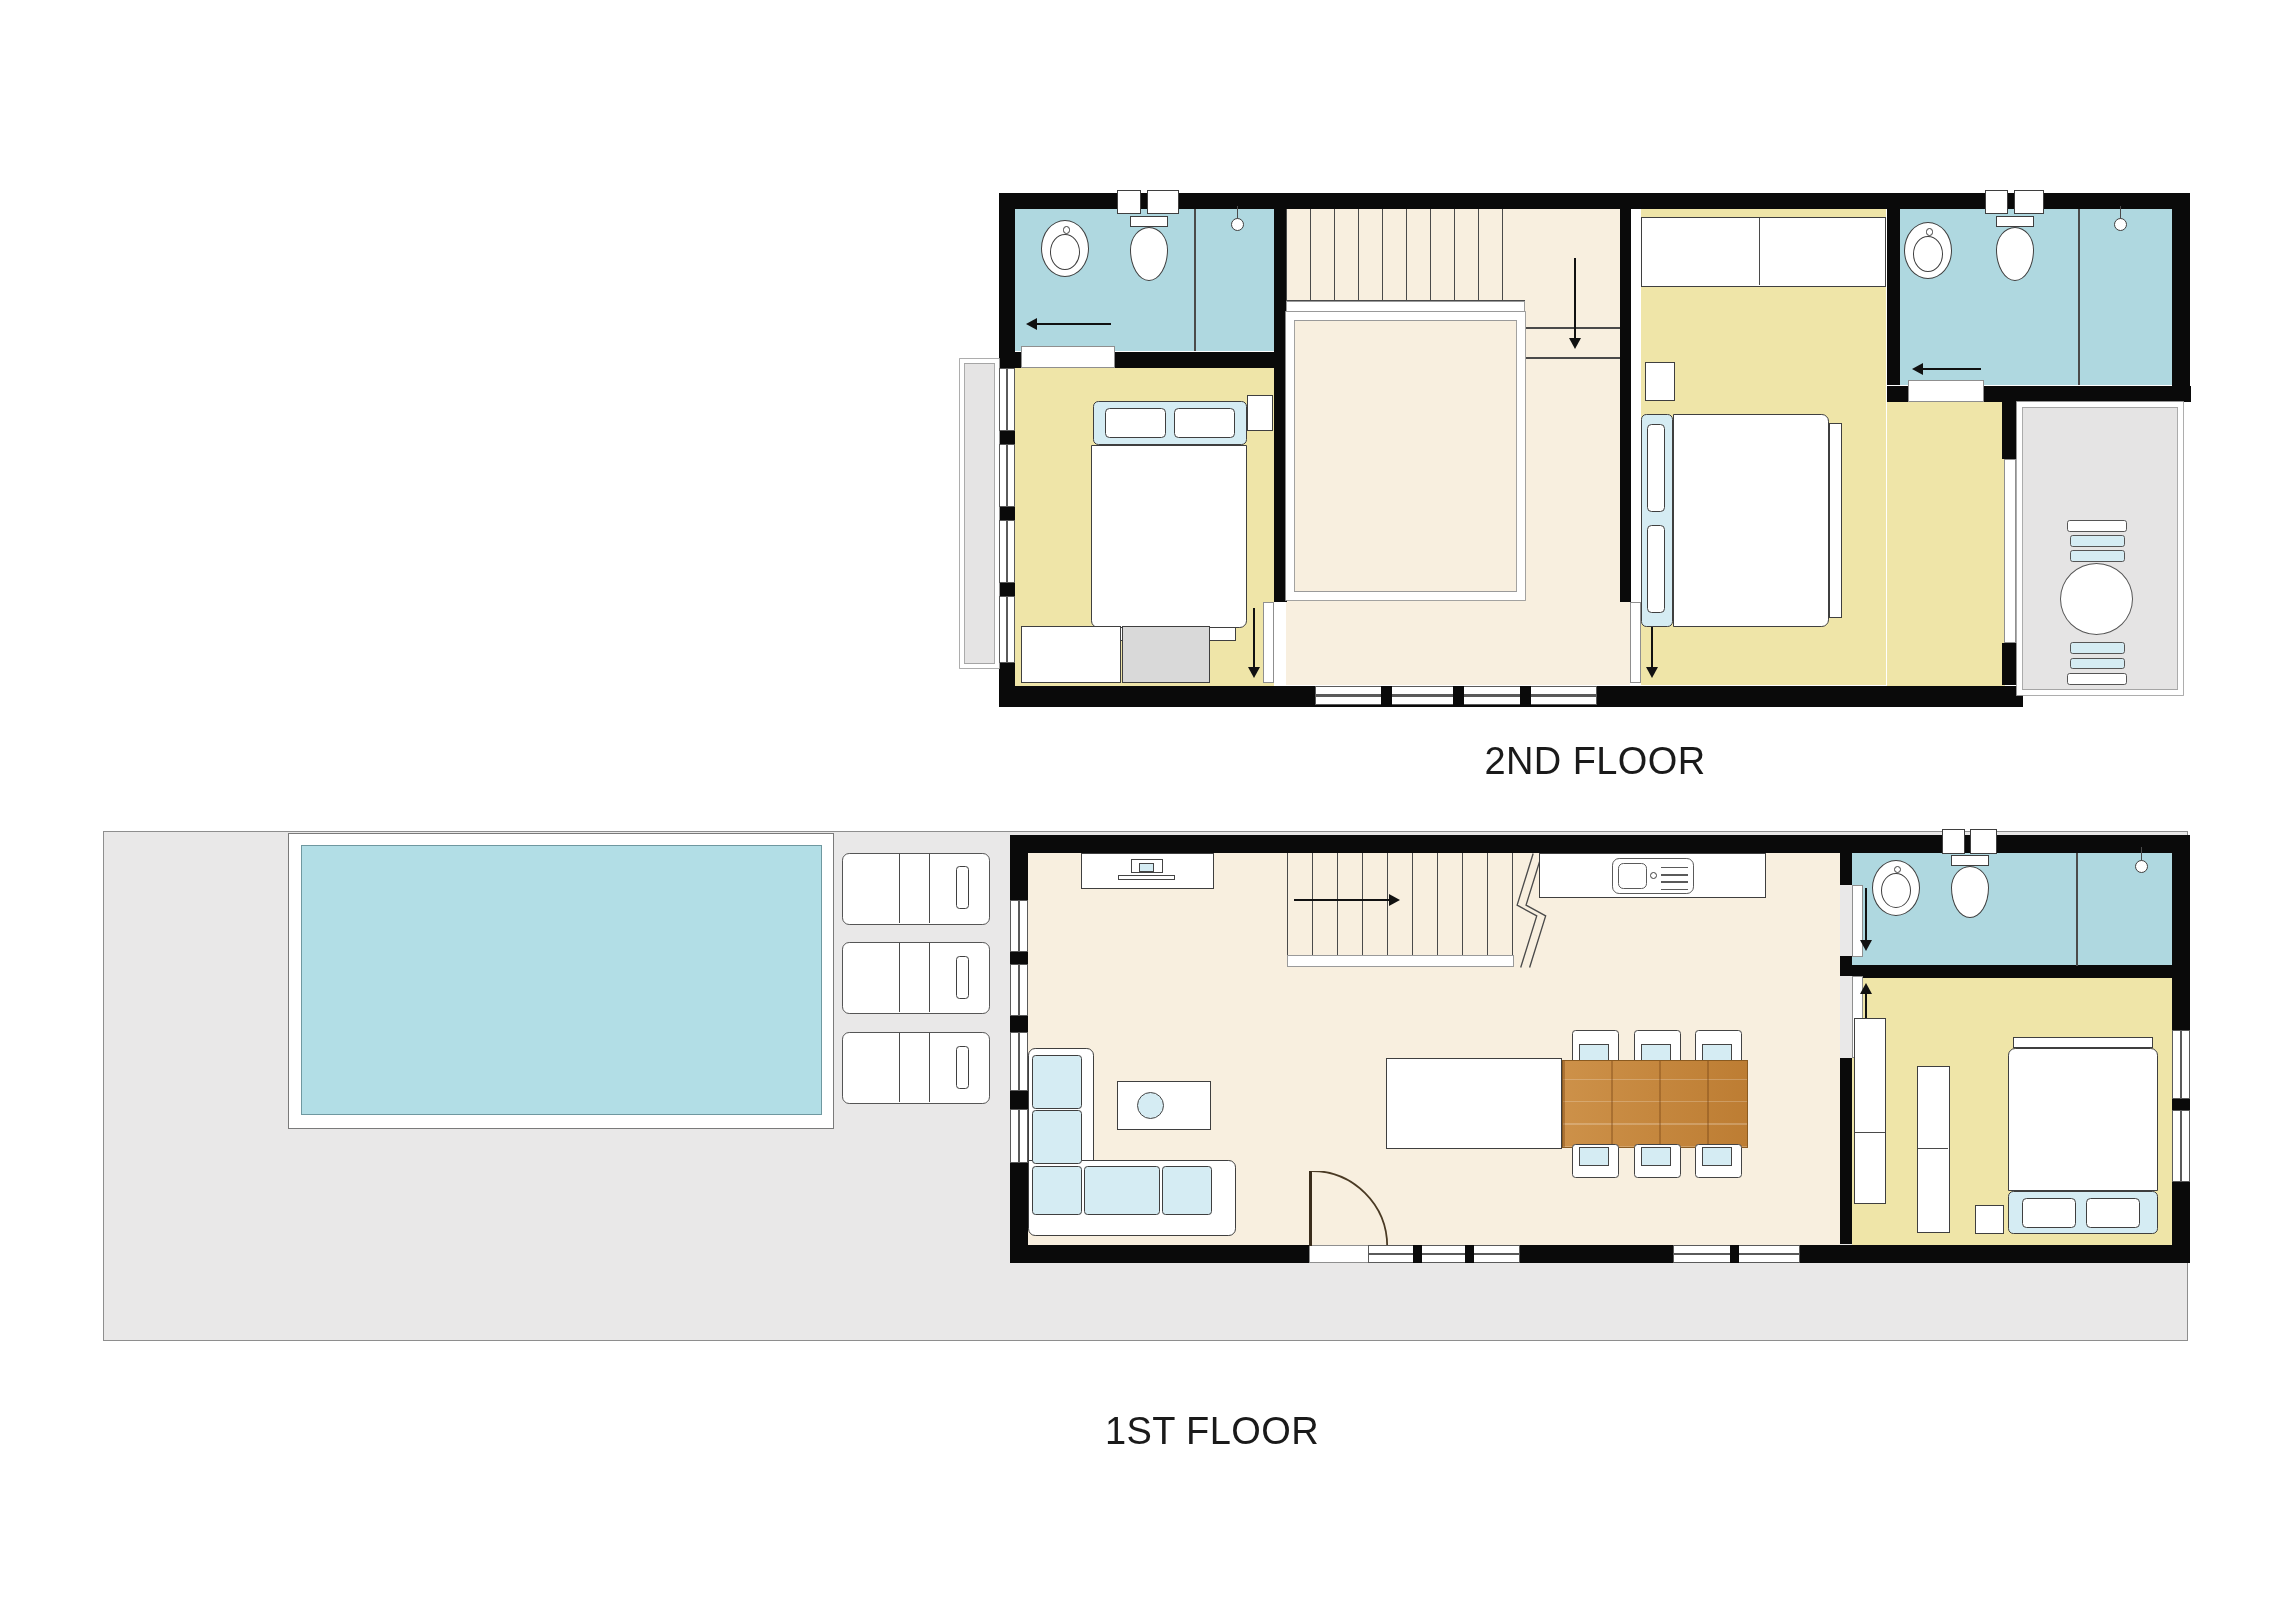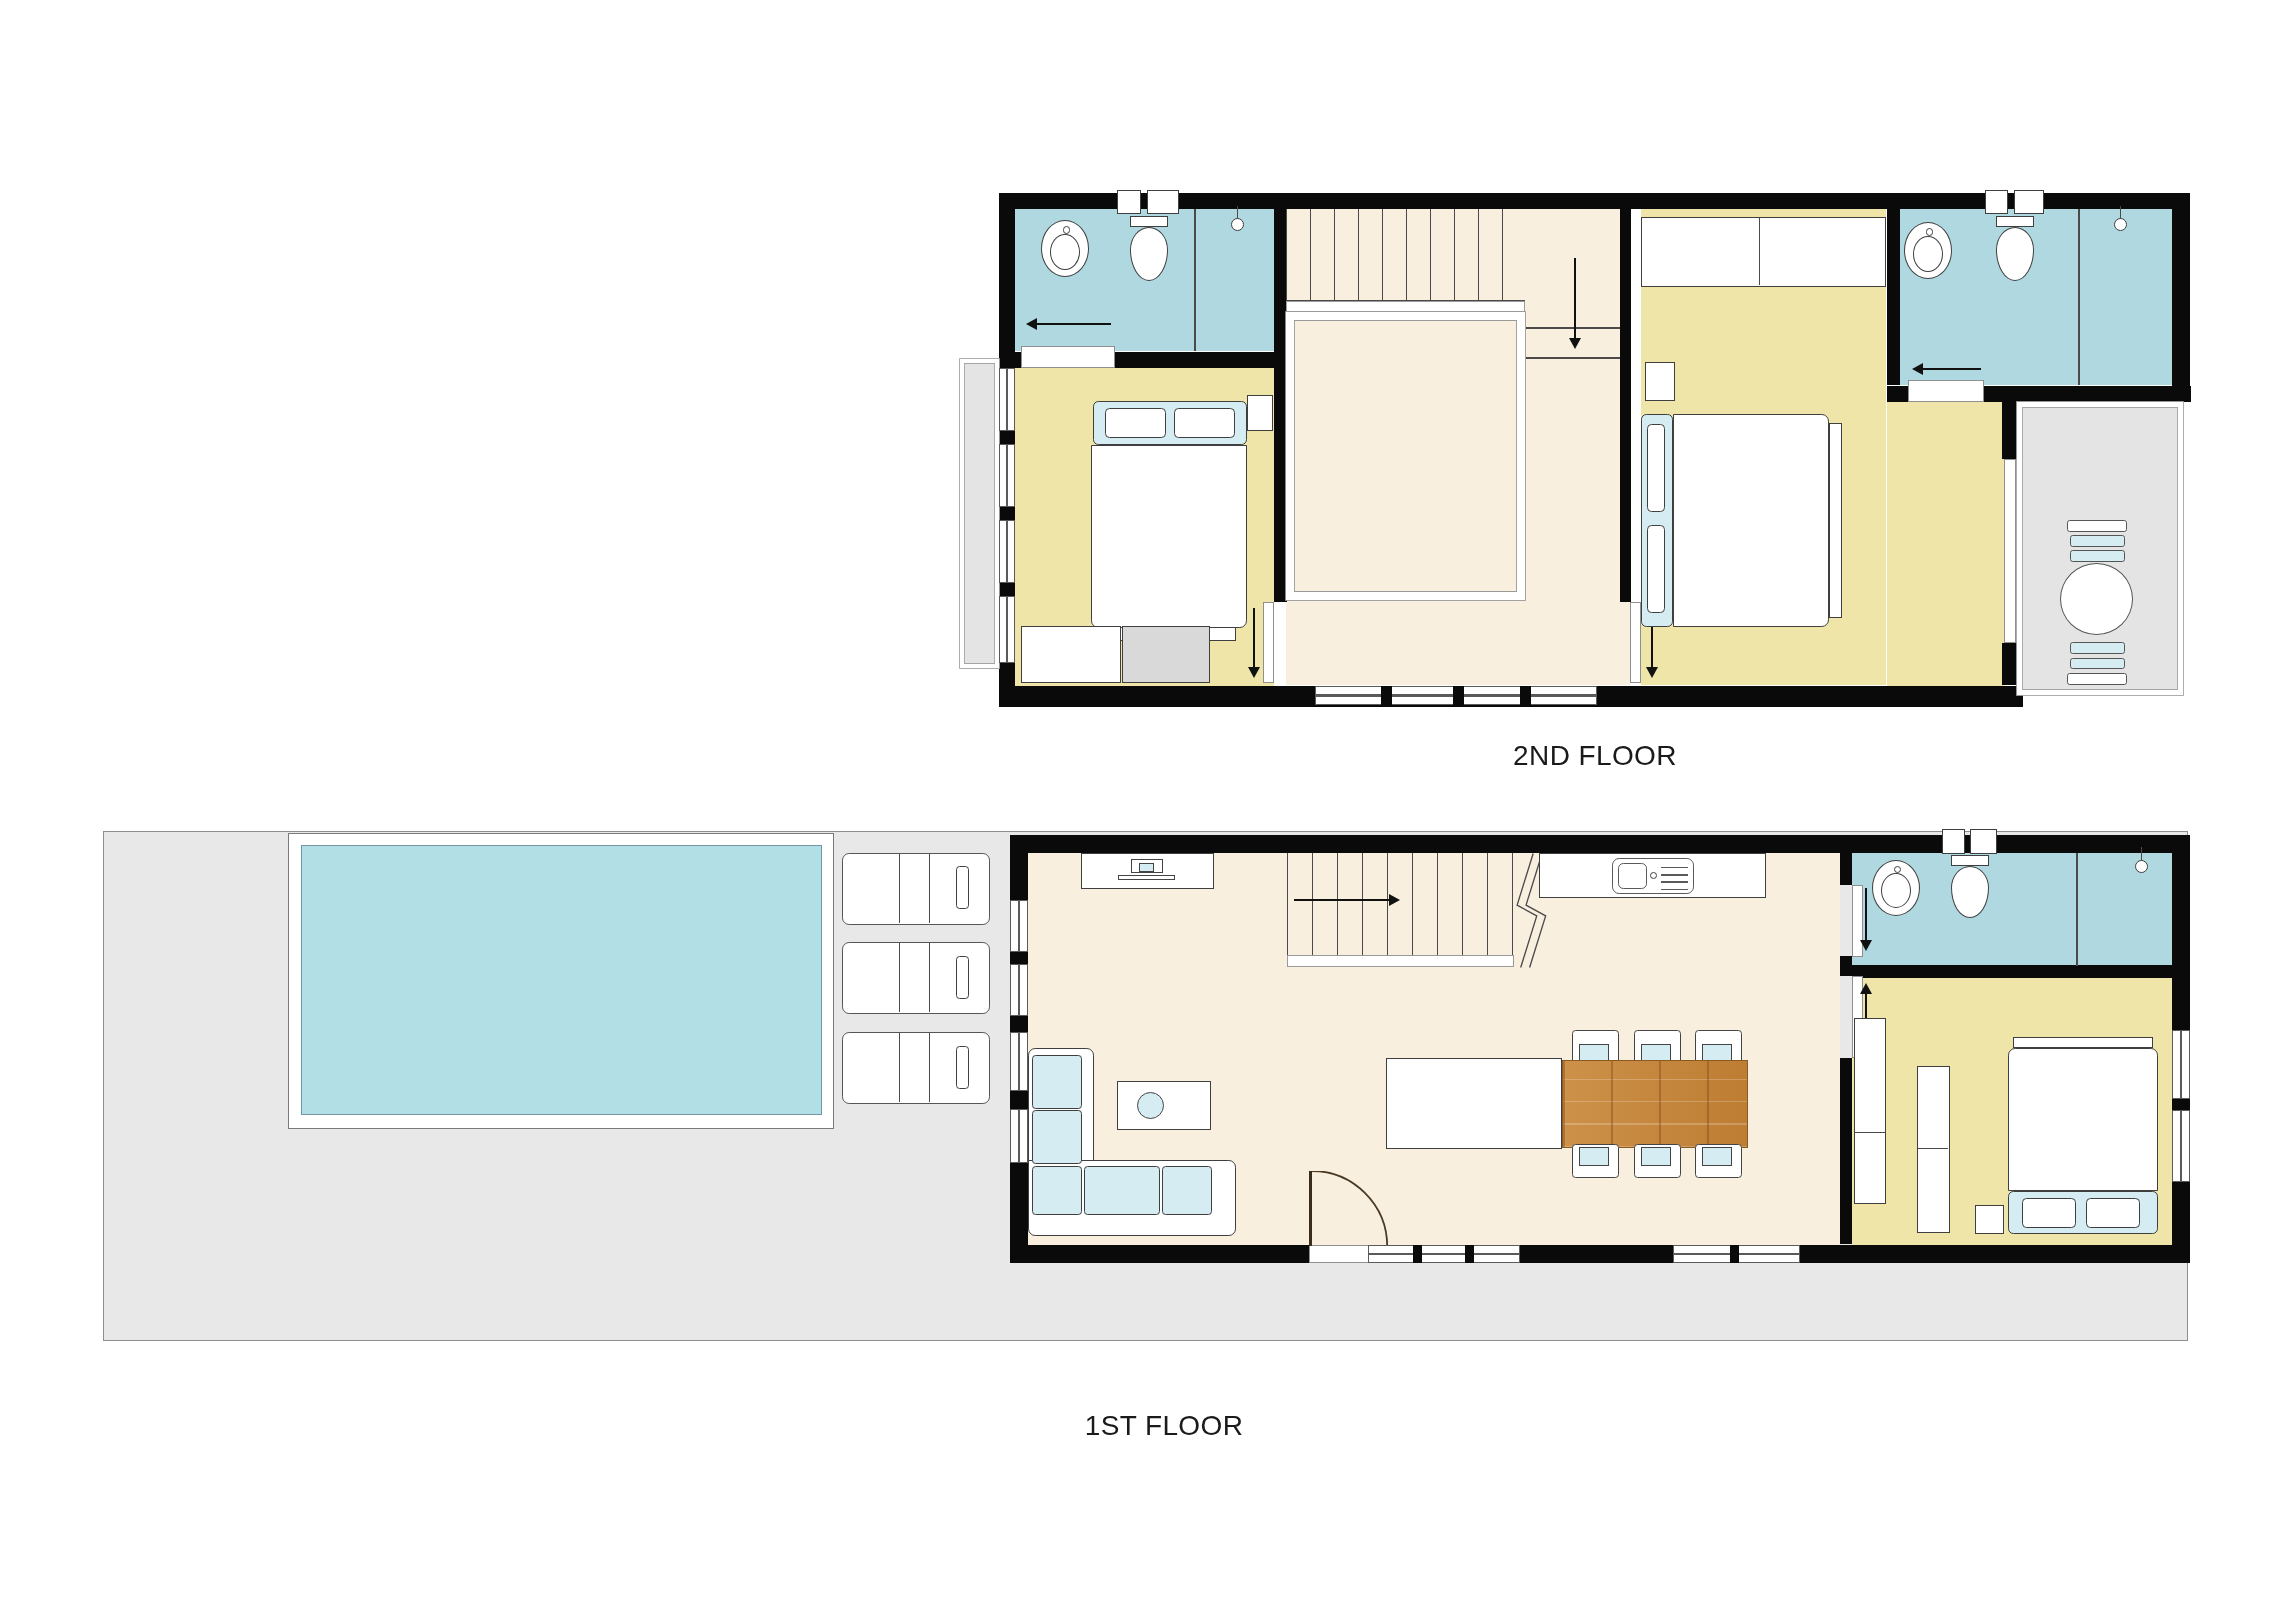--- a/index.html
+++ b/index.html
@@ -32,21 +32,21 @@
     background-image:
       repeating-linear-gradient(90deg, rgba(110,60,15,.35) 0 1.8px, rgba(255,255,255,0) 1.8px 48px),
       repeating-linear-gradient(0deg, rgba(255,255,255,.22) 0 1.3px, rgba(255,255,255,0) 1.3px 22.4px),
       linear-gradient(90deg,#cd9149,#bd7d33);
     border:0.9px solid #8a5a20;}
   .sink-oval{background:#fff;border:1.3px solid var(--line);border-radius:50%;}
   .sink-inner{background:#fff;border:0.9px solid var(--line);border-radius:50%;}
   .bowl{background:#fff;border:1.3px solid var(--line);border-radius:50% 50% 50% 50% / 42% 42% 58% 58%;}
   .cistern{background:#fff;border:1.3px solid var(--line);}
   .head{background:#fff;border:1.3px solid var(--line);border-radius:50%;}
-  .label{position:absolute;transform:translateX(-50%);font-size:28px;letter-spacing:0.4px;color:var(--label-color);white-space:nowrap;}
+  .label{position:absolute;transform:translateX(-50%);font-size:38px;letter-spacing:0.4px;color:var(--label-color);white-space:nowrap;}
   
   .arrow-down::before,.arrow-up::before{content:'';position:absolute;left:calc(50% - 0.9px);width:1.8px;background:#111;}
   .arrow-down::before{top:0;height:calc(100% - 10.7px);}
   .arrow-down::after{content:'';position:absolute;left:calc(50% - 6.3px);bottom:0;width:0;height:0;border:6.3px solid transparent;border-top:11.6px solid #111;border-bottom:0;}
   .arrow-up::before{bottom:0;height:calc(100% - 10.7px);}
   .arrow-up::after{content:'';position:absolute;left:calc(50% - 6.3px);top:0;width:0;height:0;border:6.3px solid transparent;border-bottom:11.6px solid #111;border-top:0;}
   .arrow-left::before{content:'';position:absolute;top:calc(50% - 0.9px);right:0;height:1.8px;width:calc(100% - 10.7px);background:#111;}
   .arrow-left::after{content:'';position:absolute;top:calc(50% - 6.3px);left:0;width:0;height:0;border:6.3px solid transparent;border-right:11.6px solid #111;border-left:0;}
   .arrow-right::before{content:'';position:absolute;top:calc(50% - 0.9px);left:0;height:1.8px;width:calc(100% - 10.7px);background:#111;}
   .arrow-right::after{content:'';position:absolute;top:calc(50% - 6.3px);right:0;width:0;height:0;border:6.3px solid transparent;border-left:11.6px solid #111;border-right:0;}
@@ -305,16 +305,16 @@
     </div>
     <div class="abs furn" style="left:1872px;top:374px;width:29px;height:29px;"></div>
     <div class="abs furn" style="left:1910px;top:206px;width:140px;height:10.7px;"></div>
     <div class="abs furn" style="left:1905px;top:217px;width:150px;height:143px;border-radius:7.2px 7.2px 0 0;"></div>
     <div class="abs cush" style="left:1905px;top:360px;width:150px;height:43px;border-radius:5.4px;">
       <div class="abs pillow" style="left:12.5px;top:6.3px;width:54px;height:29.6px;"></div>
       <div class="abs pillow" style="left:77px;top:6.3px;width:54px;height:29.6px;"></div>
     </div>
   </section>
 
-  <div class="label" style="left:1164px;top:1410px;">1ST FLOOR</div>
+  <div class="label" style="left:1212px;top:1410px;">1ST FLOOR</div>
 
 </div>
 
 
 </body></html>

